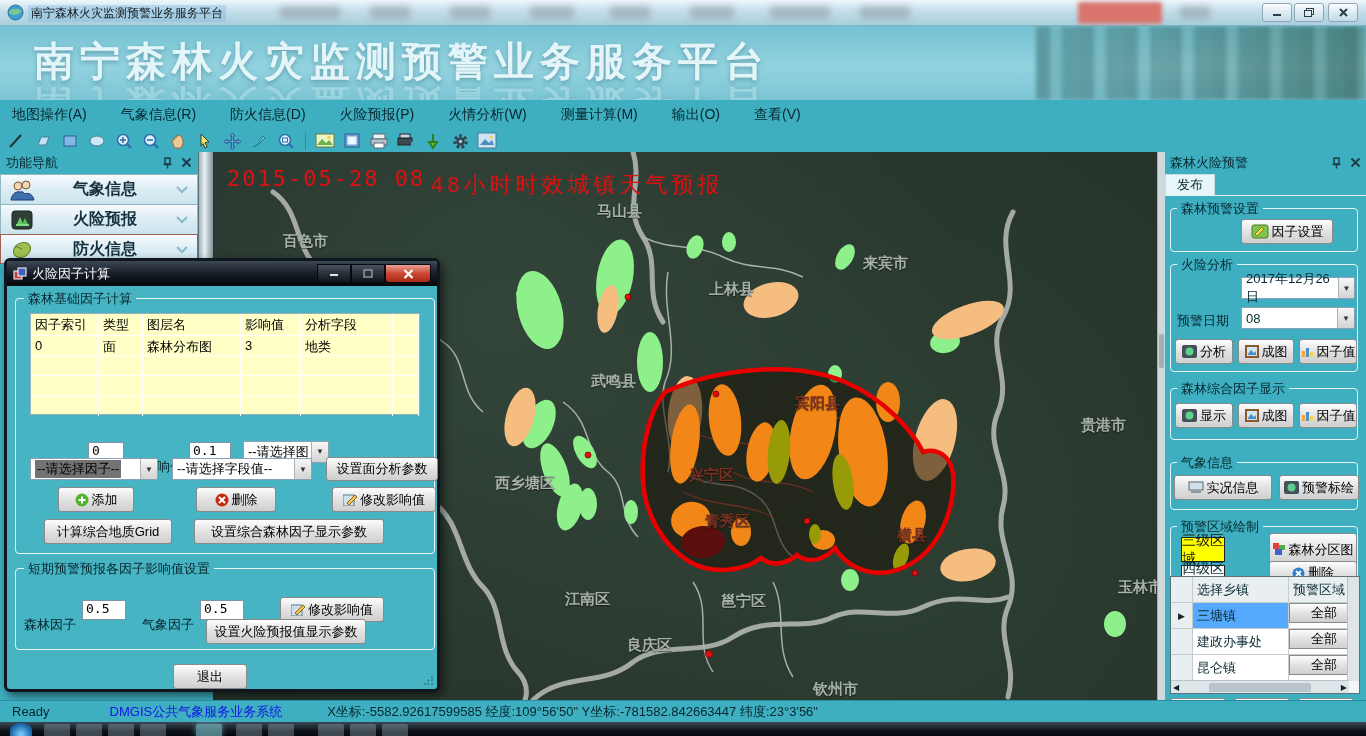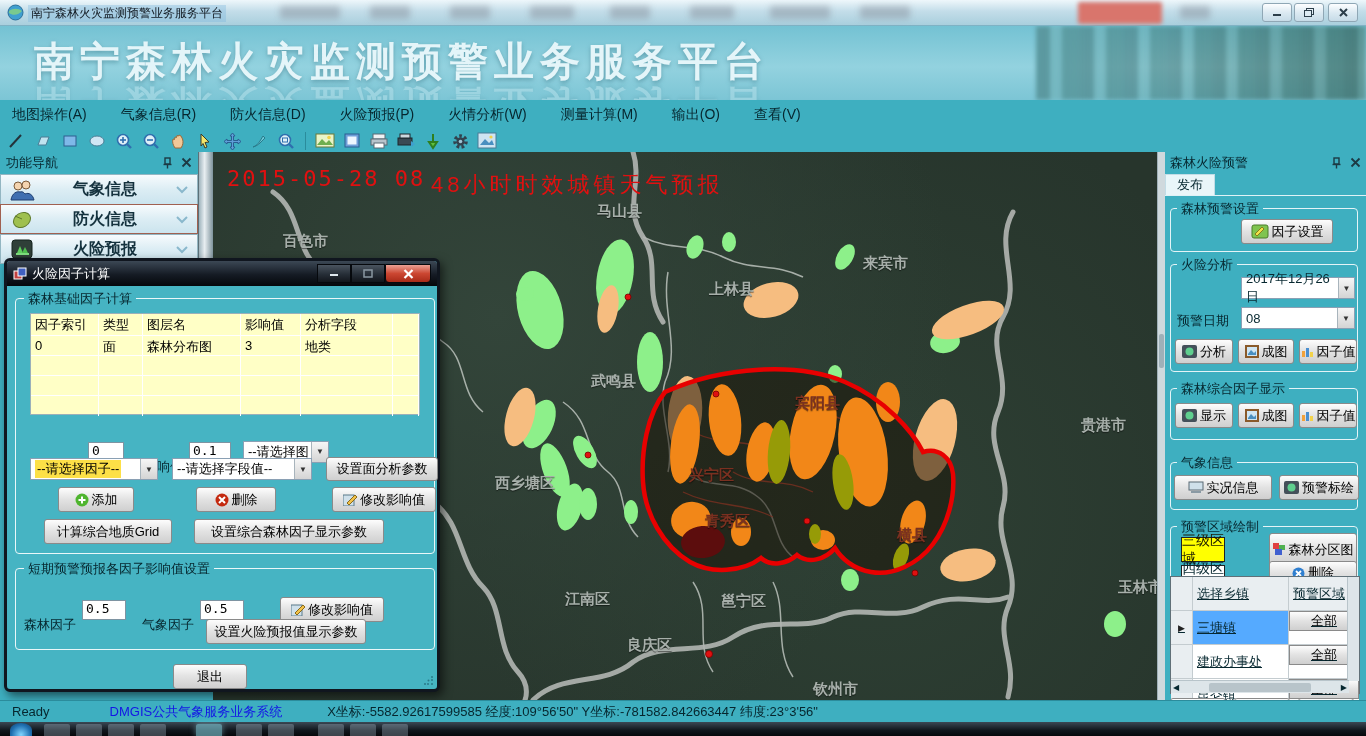--- a/index.html
+++ b/index.html
@@ -71,21 +71,21 @@
   .rp-tab { width:50px; background:#e9f6f9; border:1px solid #c2dde6; border-bottom:none; display:flex; align-items:center; justify-content:center; font-size:13px; }
   .rp-group { position:absolute; left:5px; width:188px; border:1px solid #e4f4f7; border-radius:4px; }
   .rp-leg { position:absolute; top:-9px; left:6px; background:#3eafc0; padding:0 4px; font-size:13px; }
   .btn { background:linear-gradient(#fdfdfd,#e3e3e3 48%,#cfcfcf); border:1px solid #8a8a8a; border-radius:3px;
     font-size:13px; color:#000; display:inline-flex; align-items:center; justify-content:center; gap:3px; }
   .combo { background:#fff; border:1px solid #8aa0b4; display:flex; align-items:center; font-size:13px; padding-left:4px; height:22px; }
   .combo .arr { margin-left:auto; width:17px; height:100%; background:linear-gradient(#f6f6f6,#d4d4d4); border-left:1px solid #a8b4bc;
     display:flex; align-items:center; justify-content:center; font-size:8px; color:#333; }
   .lvl { width:44px; height:25px; border:1px solid #222; display:flex; align-items:center; justify-content:center; font-size:14px; }
   .rp-table { position:absolute; left:5px; top:424px; width:190px; height:118px; background:#f2f6f8; border:1px solid #607078; }
-  .rt-row { display:flex; height:34px; border-bottom:1px solid #c4ccd0; background:#fff;text-decoration:underline; }
+  .rt-row { display:flex; height:26px; border-bottom:1px solid #c4ccd0; background:#fff; }
   .rt-row.hd { background:#e9eef1; }
   .rt-sel { width:22px; border-right:1px solid #c4ccd0; background:#e9eef1; display:flex; align-items:center; justify-content:center; font-size:9px; color:#222; }
   .rt-c1 { width:96px; border-right:1px solid #c4ccd0; display:flex; align-items:center; padding-left:4px; }
   .rt-c2 { flex:1; display:flex; align-items:flex-start; }
   .rt-c2 .btn { flex:1; border-radius:0; font-size:13px; }
   .rt-row.sel .rt-c1 { background:#55aaff; }
   .rt-hsb { position:absolute; left:0; bottom:0; width:178px; height:13px; background:#dde5e9; border-top:1px solid #b8c4ca; display:flex; align-items:center; }
   .rt-vsb { position:absolute; right:0; top:0; width:12px; height:104px; background:#dde5e9; border-left:1px solid #b8c4ca; }
   .rp-bot { position:absolute; left:5px; top:546px; display:flex; gap:8px; }
 
@@ -308,38 +308,38 @@
       <svg width="26" height="22">
           <circle cx="9" cy="7" r="4" fill="#f4d4b0" stroke="#7a5a3a"></circle>
           <circle cx="17" cy="6" r="4" fill="#f4d4b0" stroke="#7a5a3a"></circle>
           <path d="M2 21 C3 14,8 12,11 13 C14 12,15 14,16 15 C20 13,24 16,25 21 Z" fill="#3f6fb0" stroke="#1f3f70"></path>
         </svg>
       <span class="lbl">气象信息</span>
       <svg width="14" height="9">
           <path d="M2 2 L7 7 L12 2" fill="none" stroke="#8ab8cc" stroke-width="2"></path>
         </svg>
     </div>
-    <div class="nav-item hot">
-      <svg width="26" height="22">
-          <ellipse cx="13" cy="12" rx="9" ry="7" transform="rotate(-30 13 12)" fill="#9fc04f" stroke="#5f7a2a"></ellipse>
-          <line x1="6" y1="8" x2="13" y2="11" stroke="#5f7a2a"></line>
-        </svg>
-      <span class="lbl">防火信息</span>
-      <svg width="14" height="9">
-          <path d="M2 2 L7 7 L12 2" fill="none" stroke="#8ab8cc" stroke-width="2"></path>
-        </svg>
-    </div>
     <div class="nav-item">
       <svg width="26" height="22">
           <rect x="3" y="2" width="20" height="18" rx="3" fill="#2f3f38" stroke="#16241e"></rect>
           <path d="M8 15 L11 8 L14 15 Z" fill="#5fcf5f"></path>
           <path d="M13 15 L16 9 L19 15 Z" fill="#4fbf4f"></path>
           <rect x="7" y="15" width="13" height="2" fill="#7fdf7f"></rect>
         </svg>
       <span class="lbl">火险预报</span>
+      <svg width="14" height="9">
+          <path d="M2 2 L7 7 L12 2" fill="none" stroke="#8ab8cc" stroke-width="2"></path>
+        </svg>
+    </div>
+    <div class="nav-item hot">
+      <svg width="26" height="22">
+          <ellipse cx="13" cy="12" rx="9" ry="7" transform="rotate(-30 13 12)" fill="#9fc04f" stroke="#5f7a2a"></ellipse>
+          <line x1="6" y1="8" x2="13" y2="11" stroke="#5f7a2a"></line>
+        </svg>
+      <span class="lbl">防火信息</span>
       <svg width="14" height="9">
           <path d="M2 2 L7 7 L12 2" fill="none" stroke="#8ab8cc" stroke-width="2"></path>
         </svg>
     </div>
   </div>
   <div class="splitter"></div>
 
   <div class="map">
     <svg width="944" height="548" viewBox="0 0 944 548">
 
@@ -727,21 +727,21 @@
           <span class="tin" style="width:36px">0</span>
           <span class="lab" style="margin-left:14px">影响值</span>
           <span class="tin" style="width:42px">0.1</span>
           <div class="combo" style="width:86px;margin-left:6px">
             <span style="overflow:hidden;white-space:nowrap">--请选择图</span>
               <span class="arr">▼</span>
           </div>
         </div>
         <div class="drow" style="left:14px;top:158px">
           <div class="combo" style="width:128px">
-            <span style="background:#fde047;padding:0 2px">--请选择因子--</span>
+            <span style="background:#737373;padding:0 2px">--请选择因子--</span>
               <span class="arr">▼</span>
           </div>
           <div class="combo" style="width:140px;margin-left:8px">
             <span>--请选择字段值--</span>
               <span class="arr">▼</span>
           </div>
           <div class="btn" style="width:112px;height:24px;margin-left:8px">
               <span>设置面分析参数</span>
             </div>
         </div>

